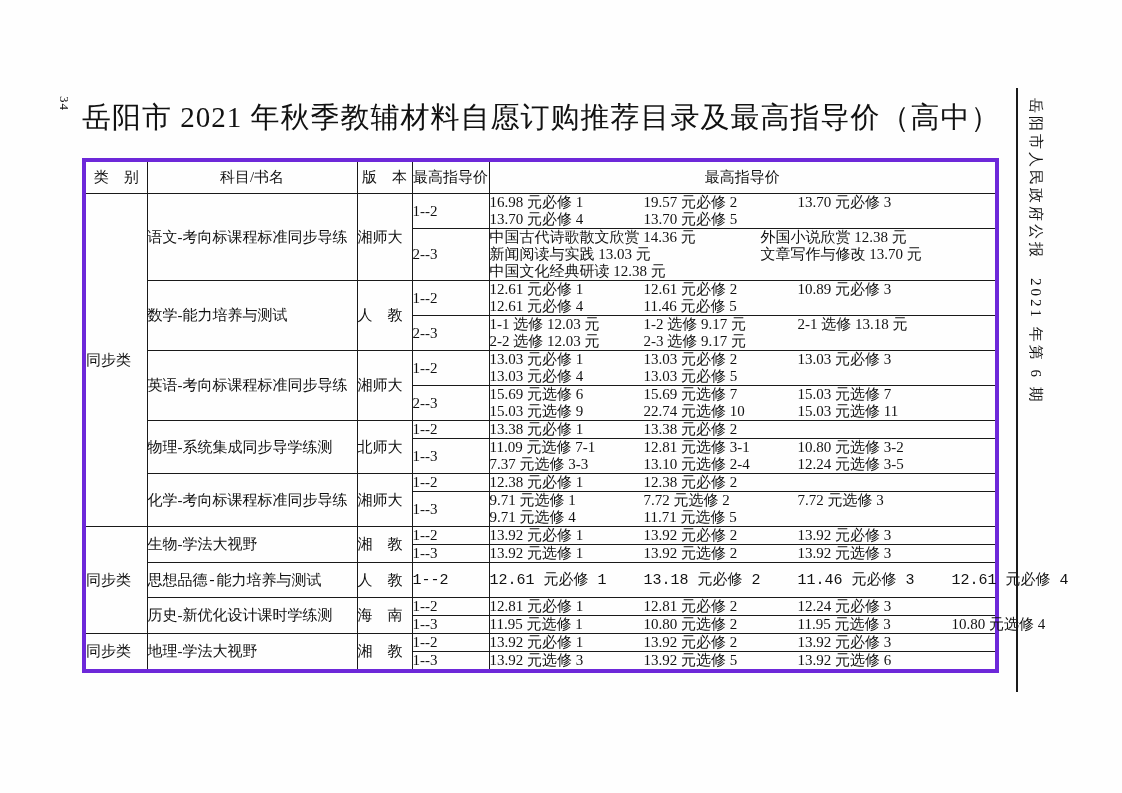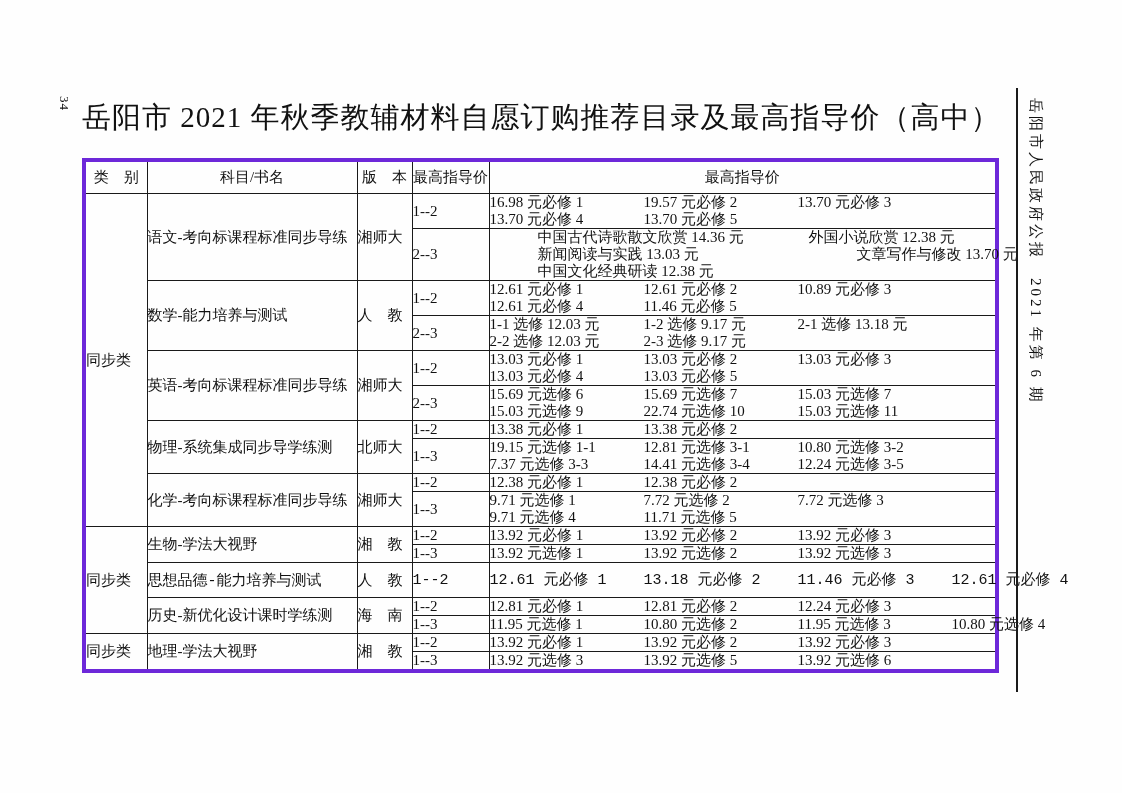--- a/index.html
+++ b/index.html
@@ -33,21 +33,21 @@
   }
   table.catalog th, table.catalog td {
     border:1px solid #1a1a1a; font-size:15px; font-weight:normal;
     padding:0; vertical-align:middle;
   }
   table.catalog th { height:31px; text-align:center; }
   td.cat, td.book, td.pub, td.grade { }
   td.price { padding:2px 4px 2px 7px; }
   .price-line { display:flex; line-height:17px; white-space:nowrap; }
   .pi { min-width:148px; padding-right:6px; }
-  .pi.wide { min-width:265px;margin-left:48px; }
+  .pi.wide { min-width:265px; }
   tr.tall td { height:34px;font-family:Liberation Mono, monospace; }
 </style>
 </head>
 <body>
 
 <div class="page">
 
   <div class="page-num">34</div>
 
   <div class="doc-title">岳阳市 2021 年秋季教辅材料自愿订购推荐目录及最高指导价（高中）</div>
@@ -172,27 +172,27 @@
             <div class="price-line">
               <span class="pi">13.38 元必修 1</span>
               <span class="pi">13.38 元必修 2</span>
             </div>
           </td>
         </tr>
         <tr>
           <td class="grade">1--3</td>
           <td class="price">
             <div class="price-line">
-              <span class="pi">19.15 元选修 1-1</span>
+              <span class="pi">11.09 元选修 7-1</span>
               <span class="pi">12.81 元选修 3-1</span>
               <span class="pi">10.80 元选修 3-2</span>
             </div>
             <div class="price-line">
               <span class="pi">7.37 元选修 3-3</span>
-              <span class="pi">14.41 元选修 3-4</span>
+              <span class="pi">13.10 元选修 2-4</span>
               <span class="pi">12.24 元选修 3-5</span>
             </div>
           </td>
         </tr>
         <tr>
           <td class="book" rowspan="2">化学-考向标课程标准同步导练</td>
           <td class="pub" rowspan="2">湘师大</td>
           <td class="grade">1--2</td>
           <td class="price">
             <div class="price-line">

